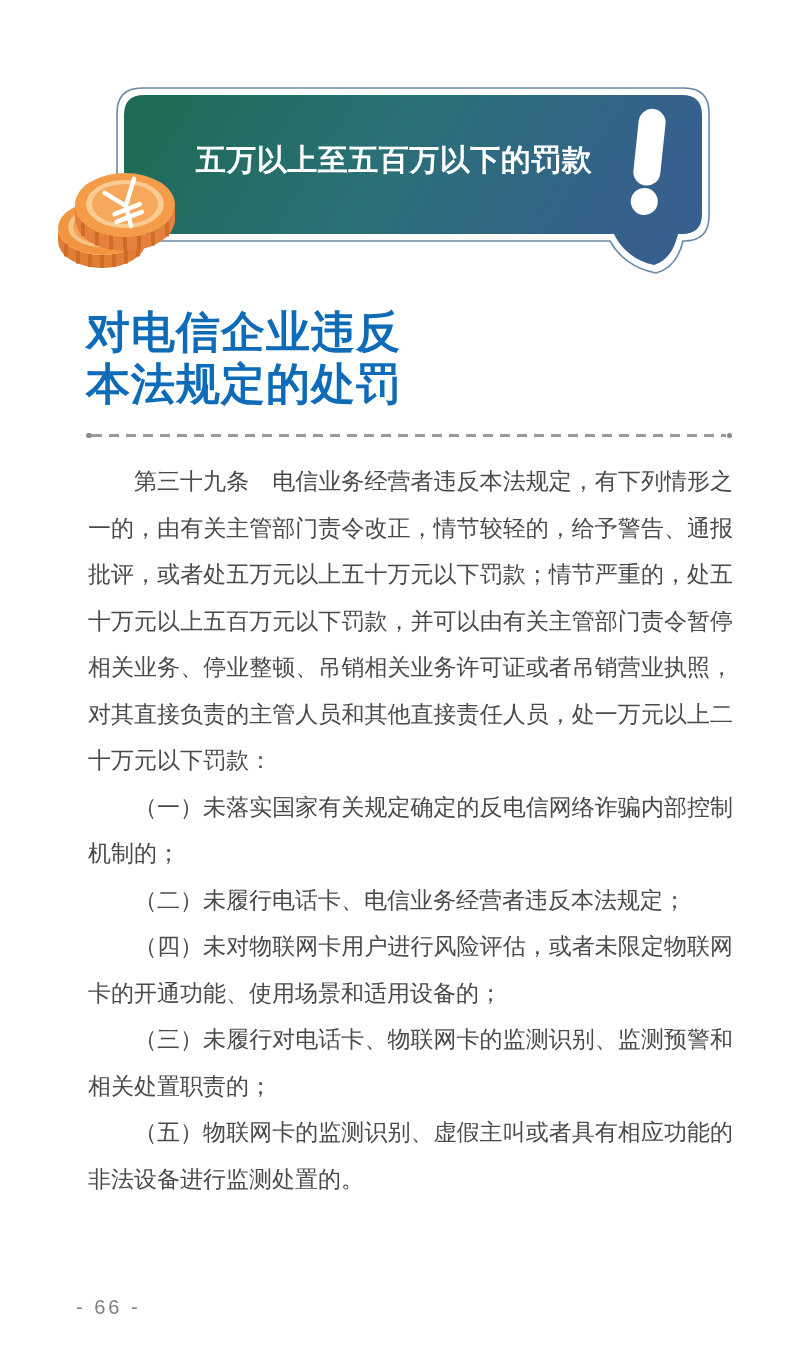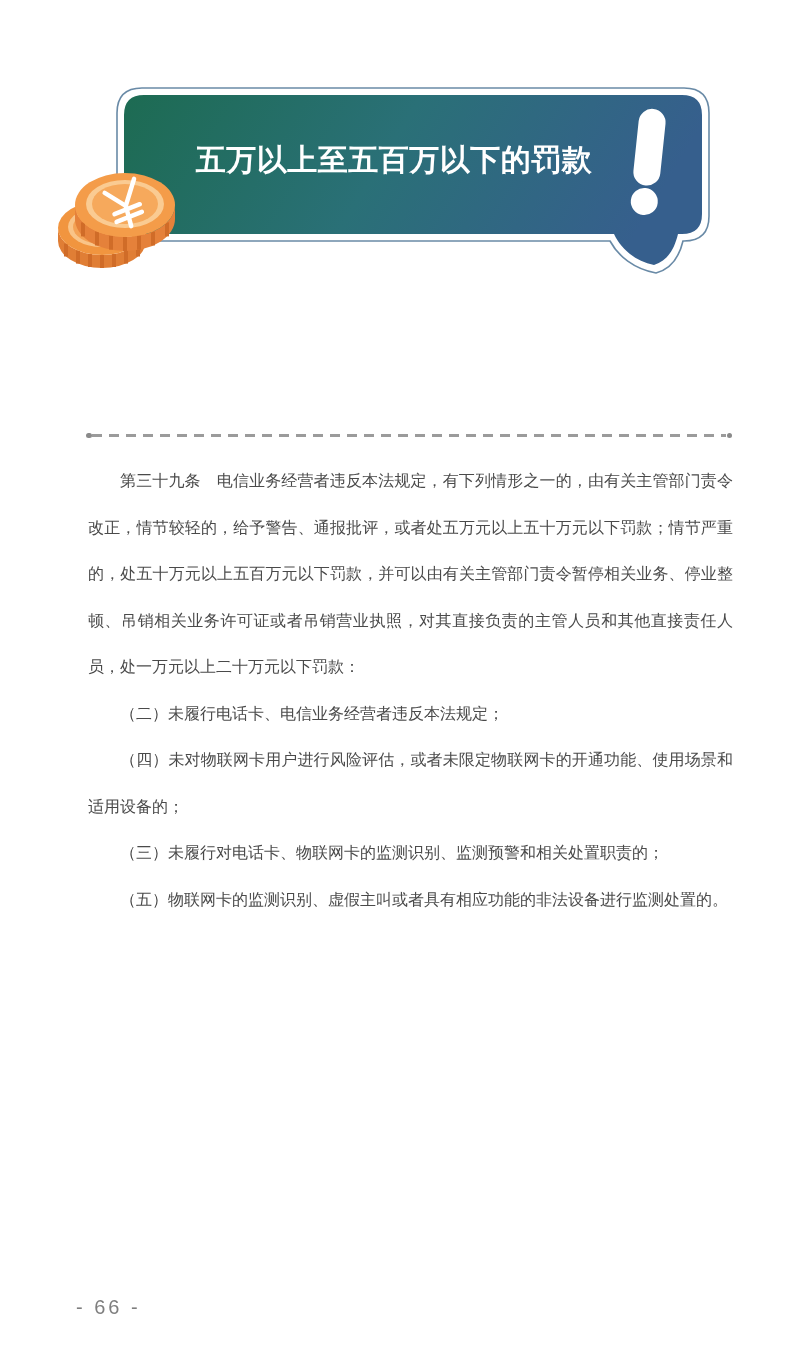--- a/index.html
+++ b/index.html
@@ -94,21 +94,21 @@
   }
   .divider .end-dot.left  { left: 0; }
   .divider .end-dot.right { right: 0; }
 
   
   .article {
     position: absolute;
     left: 88px;
     top: 446px;
     width: 645px;
-    font-size: 16px;
+    font-size: 23px;
     line-height: 46.5px;
     color: #4a4a4a;
     text-align: justify;
     text-justify: inter-ideograph;
   }
   .article p {
     text-indent: 2em;
   }
 
   
@@ -188,29 +188,34 @@
       <g transform="translate(0,-2) rotate(-15)" stroke="#ffffff" stroke-width="4.5" stroke-linecap="round" fill="none">
         <path d="M -17 -15 L 0 3"></path>
         <path d="M 15 -21 L 0 3"></path>
         <path d="M 0 3 L 0 24"></path>
         <path d="M -13 8 L 14 5"></path>
         <path d="M -13 16 L 14 13"></path>
       </g>
     </g>
   </svg>
 
+  <h1 class="page-title">
+    <span>对电信企业违反</span><br>
+    <span>本法规定的处罚</span>
+  </h1>
 
   <div class="divider">
     <span class="end-dot left"></span>
     <span class="dash-line"></span>
     <span class="end-dot right"></span>
   </div>
 
   <div class="article">
     <p>第三十九条　电信业务经营者违反本法规定，有下列情形之一的，由有关主管部门责令改正，情节较轻的，给予警告、通报批评，或者处五万元以上五十万元以下罚款；情节严重的，处五十万元以上五百万元以下罚款，并可以由有关主管部门责令暂停相关业务、停业整顿、吊销相关业务许可证或者吊销营业执照，对其直接负责的主管人员和其他直接责任人员，处一万元以上二十万元以下罚款：</p>
+    <p>（一）未落实国家有关规定确定的反电信网络诈骗内部控制机制的；</p>
     <p>（二）未履行电话卡、电信业务经营者违反本法规定；</p>
     <p>（四）未对物联网卡用户进行风险评估，或者未限定物联网卡的开通功能、使用场景和适用设备的；</p>
     <p>（三）未履行对电话卡、物联网卡的监测识别、监测预警和相关处置职责的；</p>
     <p>（五）物联网卡的监测识别、虚假主叫或者具有相应功能的非法设备进行监测处置的。</p>
   </div>
 
   <div class="page-number">- 66 -</div>
 
 </div>
 

